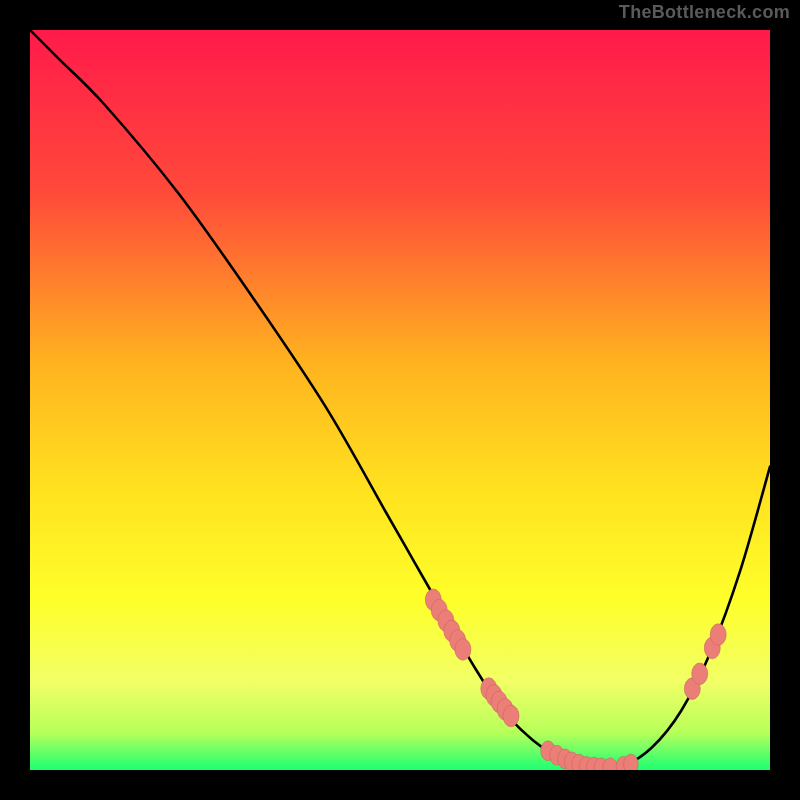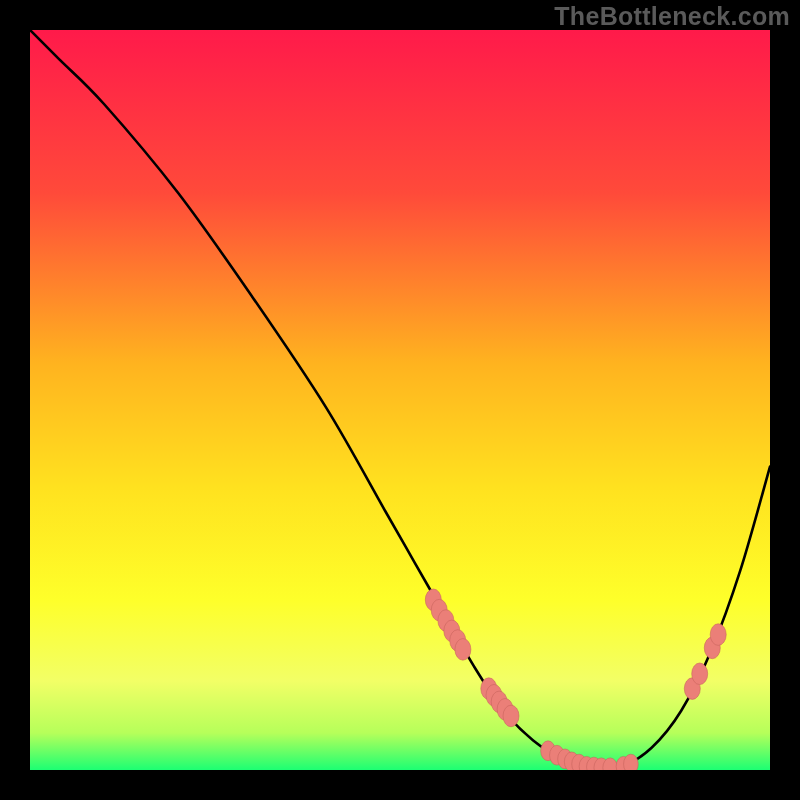--- a/index.html
+++ b/index.html
@@ -15,21 +15,21 @@
     position: relative;
     width: 800px;
     height: 800px;
     background: #000;
   }
   .attribution {
     position: absolute;
     top: 2px;
     right: 10px;
     color: #5a5a5a;
-    font-size: 25px;
+    font-size: 18px;
     font-weight: bold;
     letter-spacing: 0.3px;
   }
   .plot {
     position: absolute;
     left: 30px;
     top: 30px;
     width: 740px;
     height: 740px;
   }

